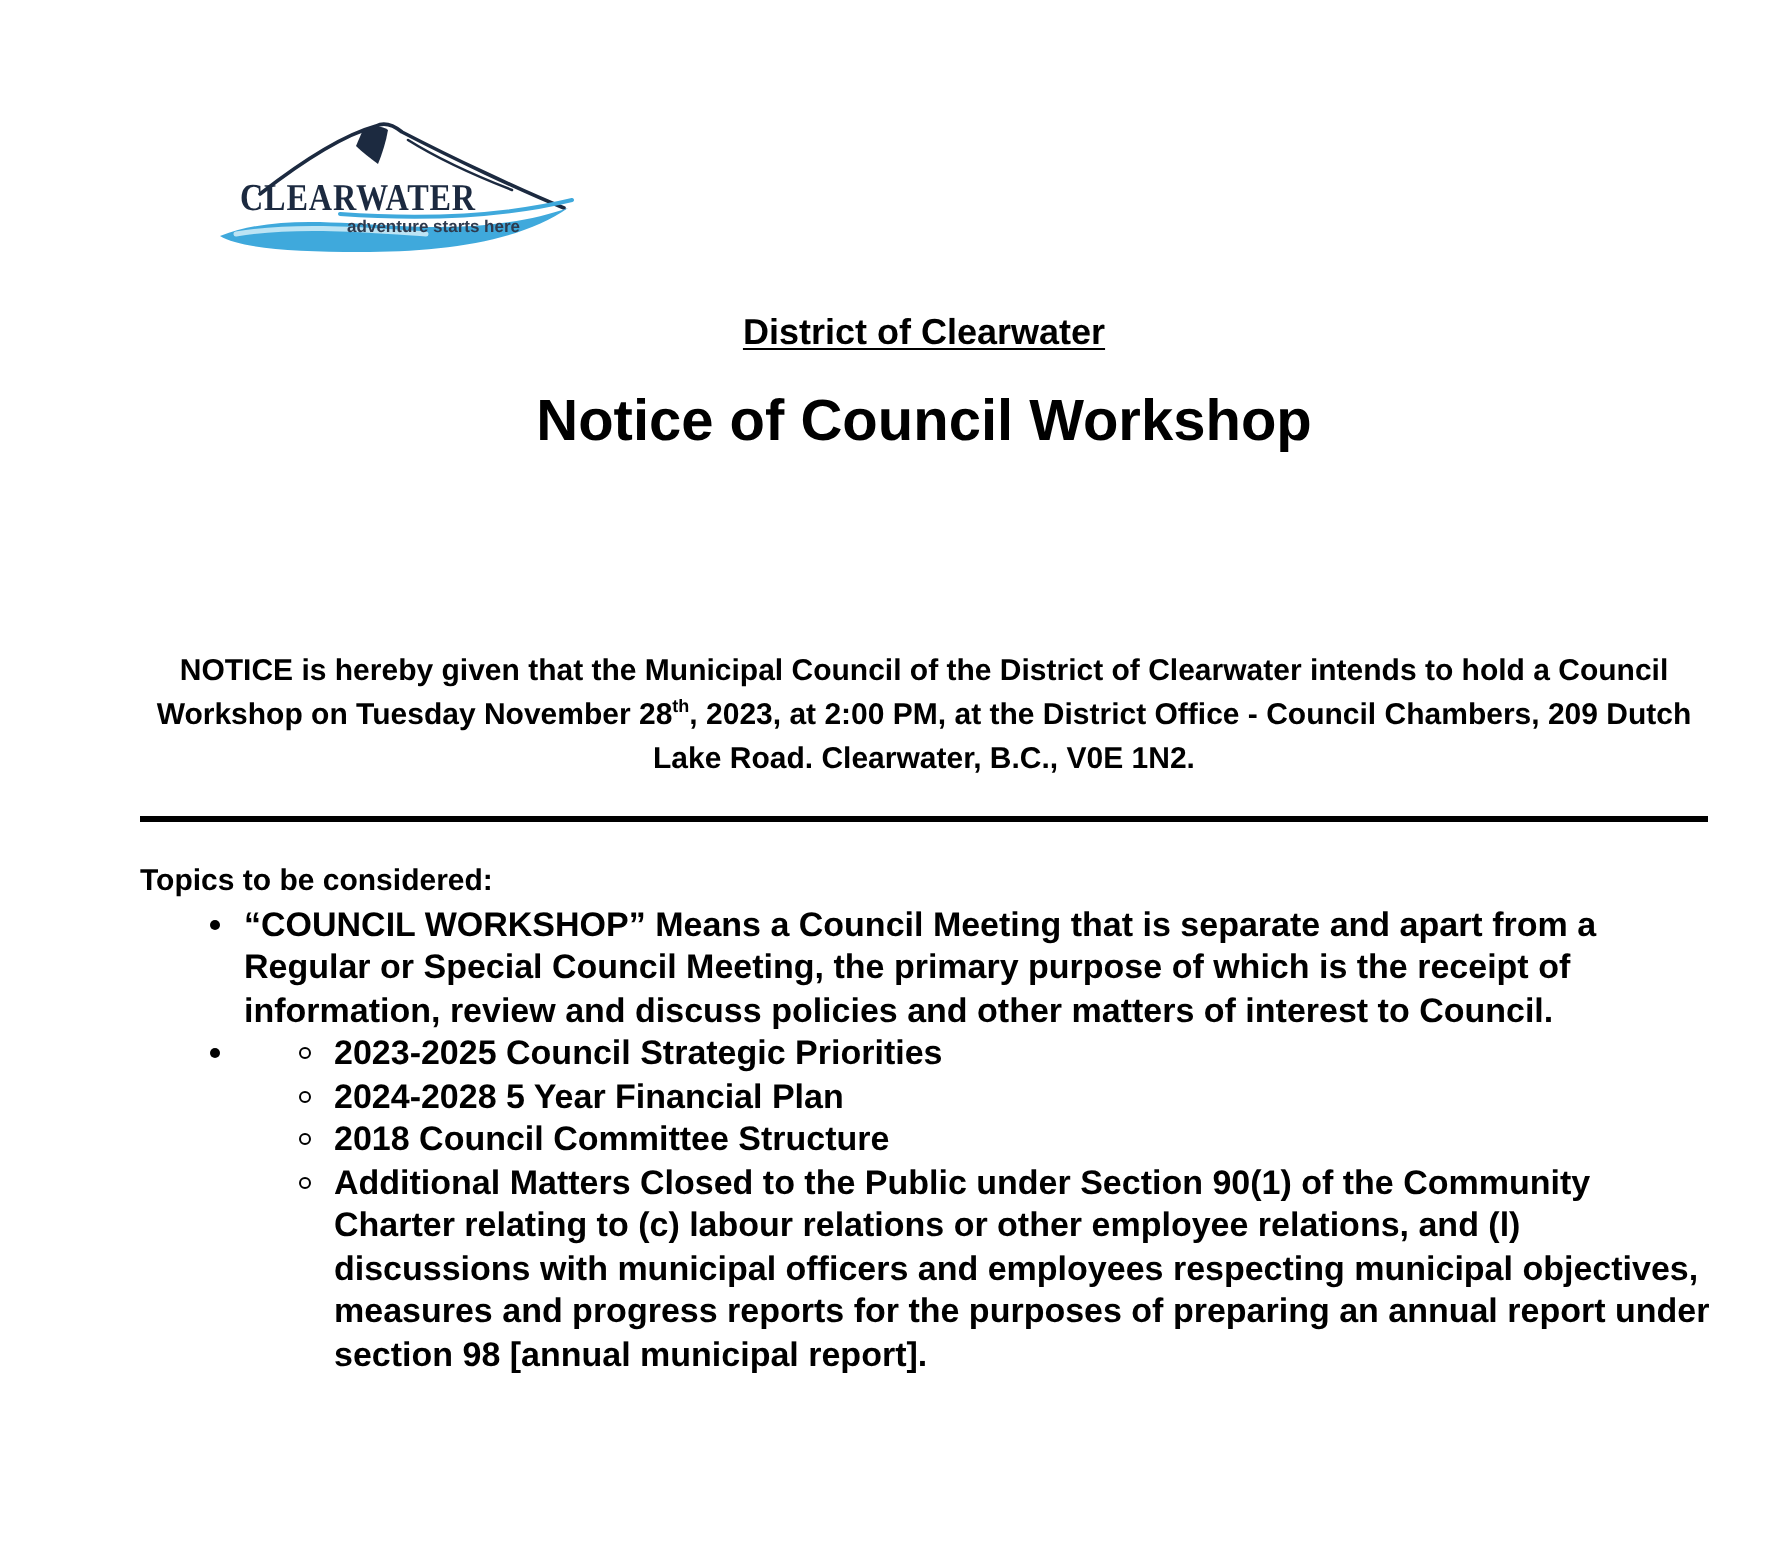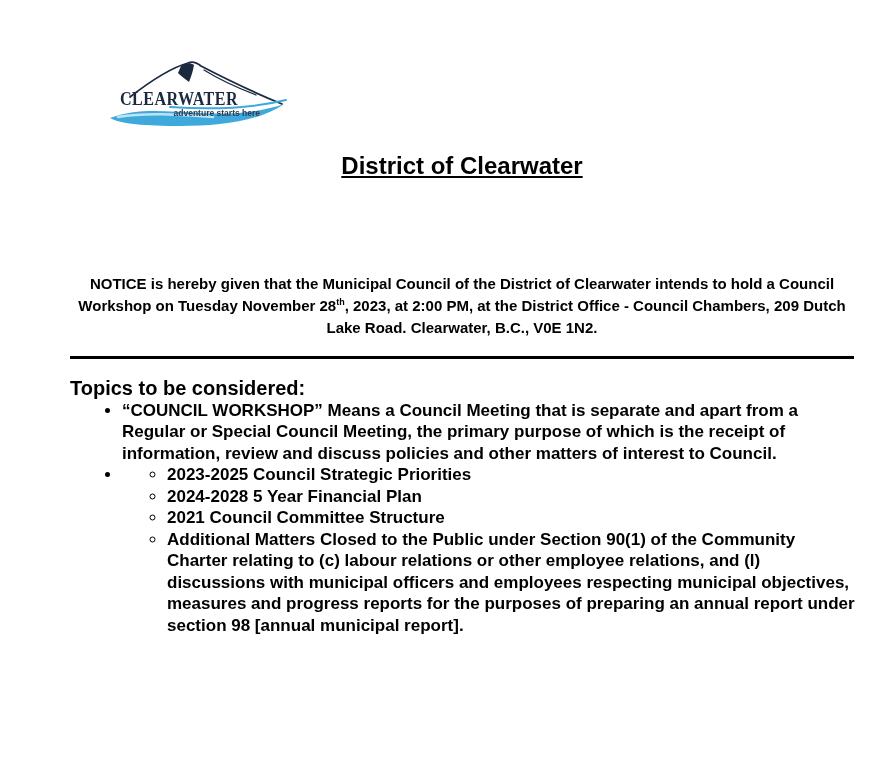--- a/index.html
+++ b/index.html
@@ -13,34 +13,34 @@
   }
   .doc { padding: 55px 55px 0 70px; width: 784px; height: 723px; overflow: hidden; }
 
   .logo { margin-left: 38px; width: 180px; height: 80px; }
   .logo svg { display: block; }
   .logo-word { font-family: "Liberation Serif", serif; font-size: 19px; letter-spacing: 0.5px; }
   .logo-tag  { font-family: "Liberation Sans", sans-serif; font-size: 8.5px; font-weight: 700; }
 
   .org {
     margin-top: 20px; text-align: center;
-    font-size: 24px; line-height: 22px;
+    font-size: 18px; line-height: 22px;
     text-decoration: underline;
     text-underline-offset: 2px;
   }
   .title { margin: 16px 0 0 0; text-align: center; font-size: 29px; line-height: 36px; font-weight: 700; }
 
   .para { margin: 0; font-size: 15px; line-height: 22px; text-align: center; }
   .p1 { margin-top: 96px; }
   .p2 { margin-top: 16px; }
   sup { font-size: 9px; vertical-align: super; line-height: 0; }
 
   .rule { border: 0; border-top: 3px solid #000; margin: 17px 0 0 0; width: 784px; }
 
-  .topics { margin: 19px 0 0 0; font-size: 20px; line-height: 21.5px; }
+  .topics { margin: 19px 0 0 0; font-size: 15px; line-height: 21.5px; }
 
   ul.l1 { margin: 0; padding: 0 0 0 52px; list-style: disc outside; font-size: 17px; line-height: 21.5px; width: 715px; }
   ul.l2 { margin: 0; padding: 0 0 0 45px; list-style: circle outside; width: 690px; }
   li { margin: 0; }
 </style>
 </head>
 <body>
 
 <div class="doc">
 
@@ -52,33 +52,34 @@
       <path d="M2,63 C28,53 55,56 92,58 C130,60 156,56 176,49 C152,66 112,71 72,71 C38,71 12,69 2,63 Z" fill="#3FA9DC"></path>
       <path d="M62,52 C105,55 145,53 178,45" fill="none" stroke-width="2" stroke-linecap="round" stroke="#3FA9DC"></path>
       <path d="M10,62 C40,57 75,60 105,62" fill="none" stroke-width="2.5" stroke-linecap="round" stroke="#BDE4F4"></path>
       <text class="logo-word" x="12" y="50" textLength="118" lengthAdjust="spacingAndGlyphs" fill="#1C2A40">CLEARWATER</text>
       <text class="logo-tag" x="152" y="61" text-anchor="end" fill="#2E3A4E">adventure starts here</text>
     </svg>
   </div>
 
   <div class="org">District of Clearwater</div>
 
+  <h1 class="title">Notice of Council Workshop</h1>
 
   <p class="para p1"><span>NOTICE is hereby given that the Municipal Council of the District of Clearwater intends to hold a Council Workshop on Tuesday November 28</span><sup>th</sup><span>, 2023, at 2:00 PM, at the District Office - Council Chambers, 209 Dutch Lake Road. Clearwater, B.C., V0E 1N2.</span></p>
 
 
   <hr class="rule">
 
   <p class="topics">Topics to be considered:</p>
 
   <ul class="l1">
     <li>“COUNCIL WORKSHOP” Means a Council Meeting that is separate and apart from a Regular or Special Council Meeting, the primary purpose of which is the receipt of information, review and discuss policies and other matters of interest to Council.</li>
     <li>
       <ul class="l2">
         <li>2023-2025 Council Strategic Priorities</li>
         <li>2024-2028 5 Year Financial Plan</li>
-        <li>2021 Council Committee Structure</li>
+        <li>2018 Council Committee Structure</li>
         <li>Additional Matters Closed to the Public under Section 90(1) of the Community Charter relating to (c) labour relations or other employee relations, and (l) discussions with municipal officers and employees respecting municipal objectives, measures and progress reports for the purposes of preparing an annual report under section 98 [annual municipal report].</li>
       </ul>
     </li>
   </ul>
 
 </div>
 
 </body></html>

